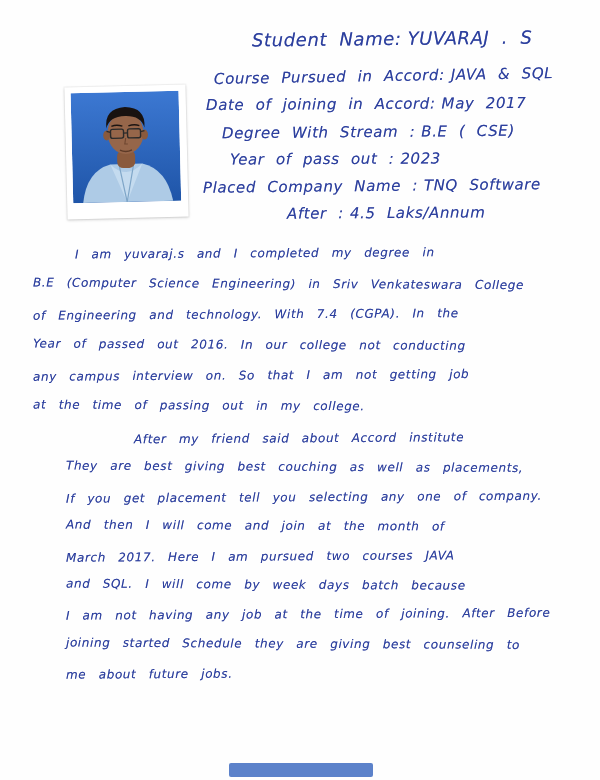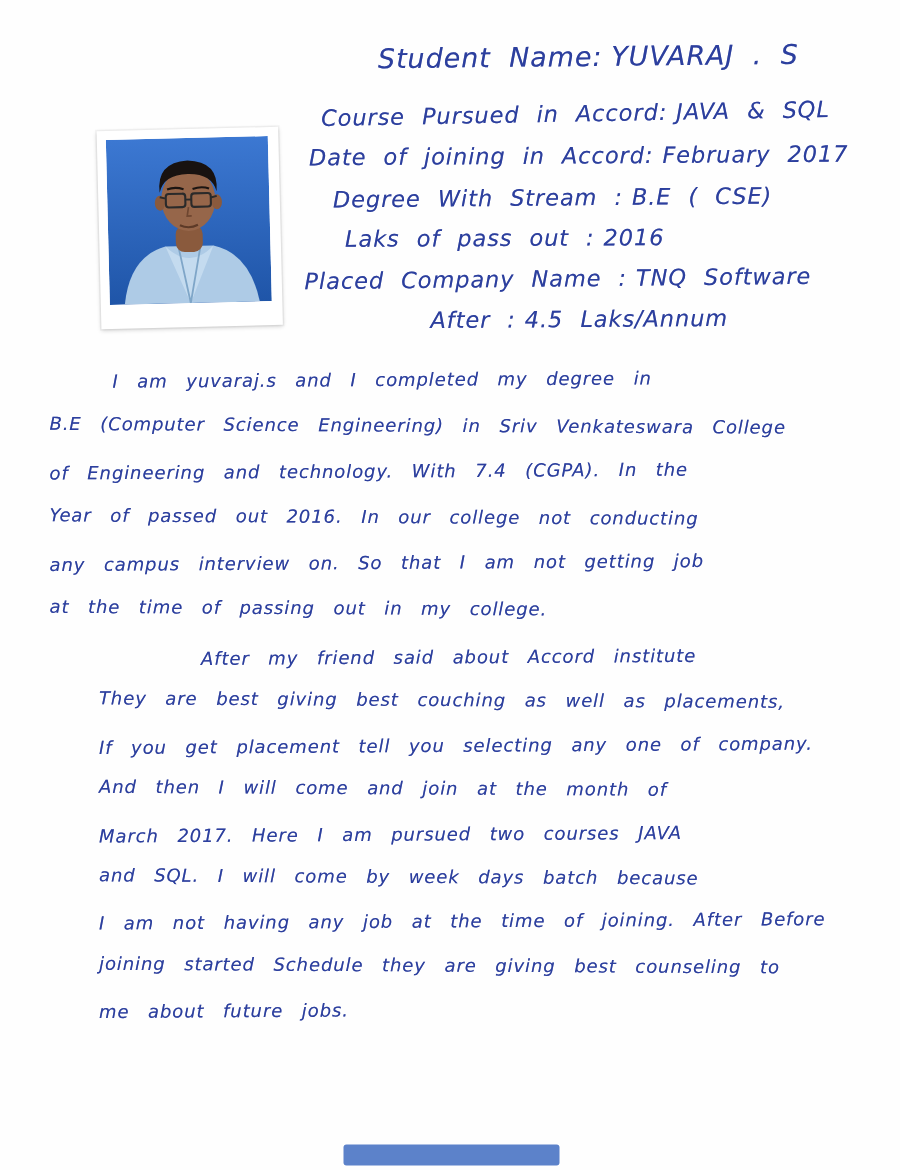--- a/index.html
+++ b/index.html
@@ -84,27 +84,27 @@
     </svg>
   </div>
 
   <div class="h-line ink h1">
     <span>Student Name</span><span>:</span><span class="val">YUVARAJ . S</span>
   </div>
   <div class="h-line ink h2">
     <span>Course Pursued in Accord</span><span>:</span><span class="val">JAVA &amp; SQL</span>
   </div>
   <div class="h-line ink h3">
-    <span>Date of joining in Accord</span><span>:</span><span class="val">February 2017</span>
+    <span>Date of joining in Accord</span><span>:</span><span class="val">May 2017</span>
   </div>
   <div class="h-line ink h4">
     <span>Degree With Stream</span> <span>:</span><span class="val">B.E ( CSE)</span>
   </div>
   <div class="h-line ink h5">
-    <span>Laks of pass out</span> <span>:</span><span class="val">2016</span>
+    <span>Year of pass out</span> <span>:</span><span class="val">2023</span>
   </div>
   <div class="h-line ink h6">
     <span>Placed Company Name</span> <span>:</span><span class="val">TNQ Software</span>
   </div>
   <div class="h-line ink h7">
     <span>After</span> <span>:</span><span class="val">4.5 Laks/Annum</span>
   </div>
 
   <div class="para p1 ink">
     <div class="line">I am yuvaraj.s and I completed my degree in</div>

